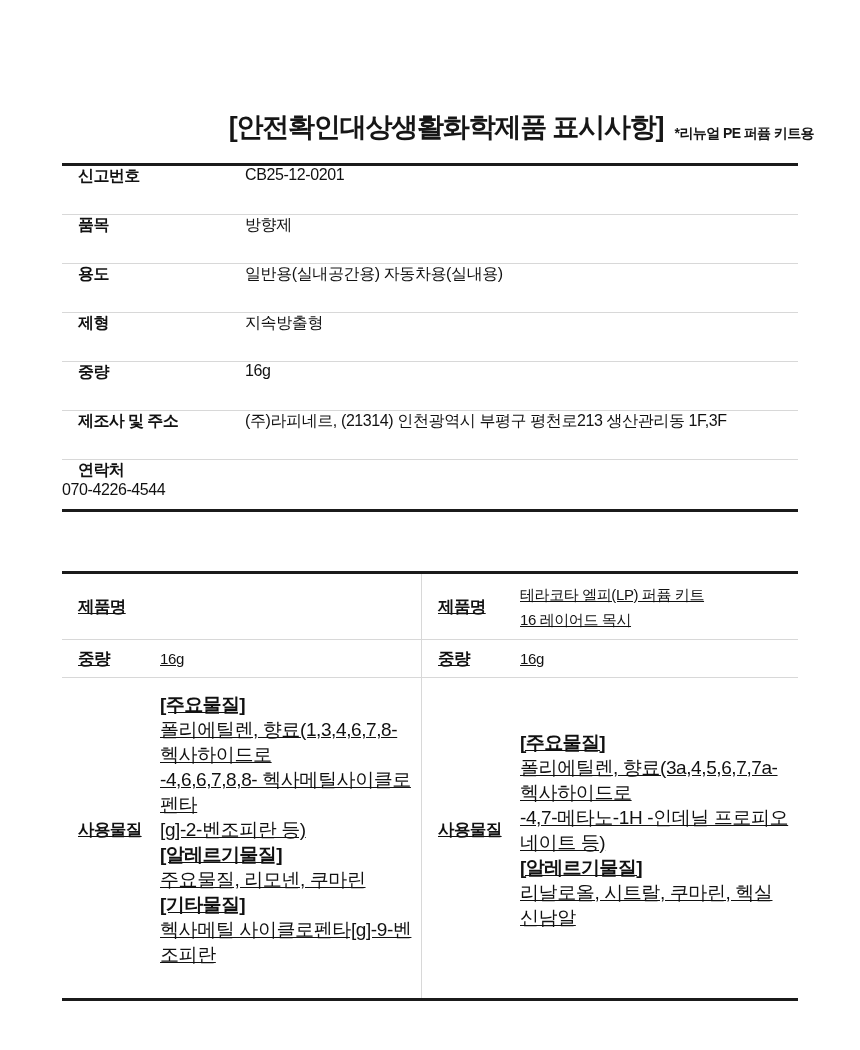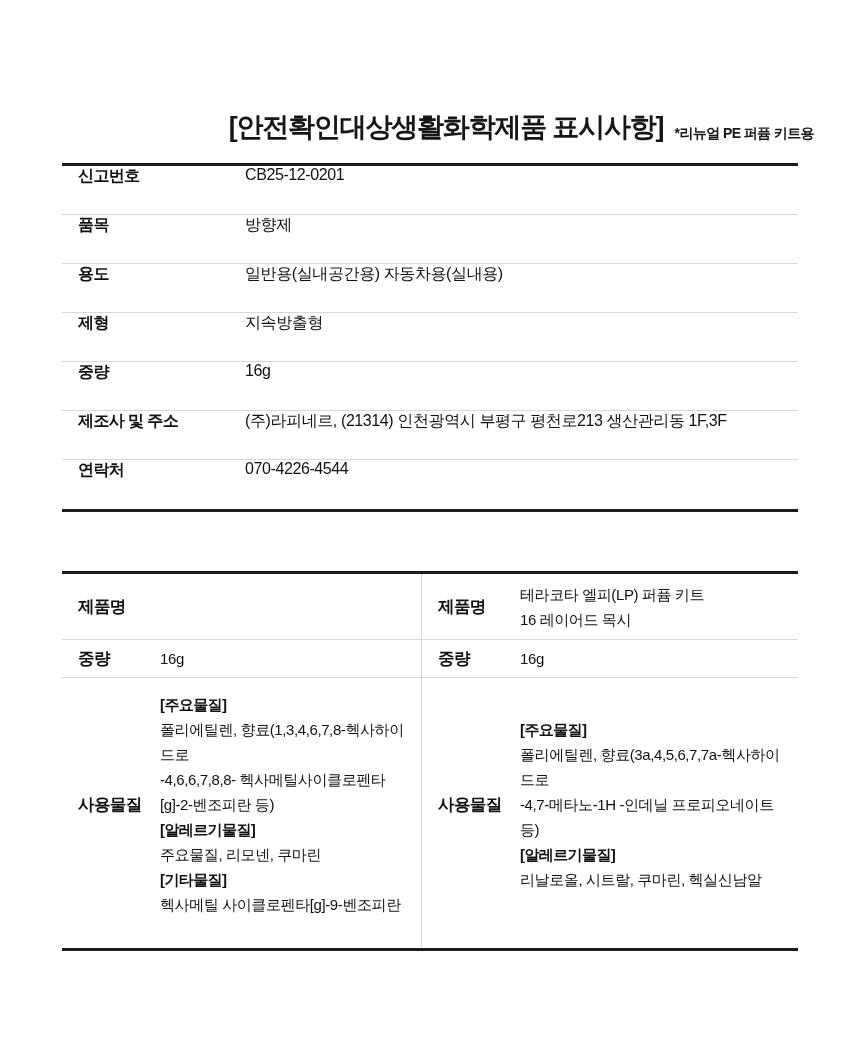--- a/index.html
+++ b/index.html
@@ -43,38 +43,39 @@
     top:163px; left:62px; width:736px;
     border-top:3px solid #1b1b1b;
     border-bottom:3px solid #1b1b1b;
   }
   .info-row {
     display:flex;
     height:49px;
     border-bottom:1px solid #d8d8d8;
     font-size:16px;
   }
-  .info-row:last-child { border-bottom:none; }
+  .info-row:last-child { border-bottom:none;flex-direction:column; }
   .info-label {
     width:183px;
     padding-left:16px;
     font-weight:700;
     letter-spacing:-0.6px;
     flex-shrink:0;
   }
   .info-value { flex:1; letter-spacing:-0.4px; }
 
   
   .products-table {
     position:absolute;
     top:571px; left:62px; width:736px;
     border-top:3px solid #1b1b1b;
     border-bottom:3px solid #1b1b1b;
     display:flex;
     align-items:stretch;
+    text-decoration:underline;
   }
   .product-col {
     width:359px;
     display:flex;
     flex-direction:column;
   }
   .product-col.right {
     width:377px;
     border-left:1px solid #d8d8d8;
   }
@@ -90,21 +91,21 @@
   .p-row-name { height:66px; align-items:center; }
   .p-name-value { font-size:15px; line-height:25px; letter-spacing:-0.4px; }
   .p-row-weight { height:38px; align-items:center; font-size:15px; }
   .p-row-materials {
     flex:1;
     border-bottom:none;
     align-items:center;
     padding-top:14px;
     padding-bottom:31px;
   }
-  .materials-body { font-size:15px; line-height:25px; letter-spacing:-0.4px; padding-right:8px; }
+  .materials-body { font-size:19px; line-height:25px; letter-spacing:-0.4px; padding-right:8px; }
   .mat-heading { font-weight:700; letter-spacing:-0.6px; }
 </style>
 </head>
 <body>
 
 <div class="page">
 
   <div class="header">
     <div class="title">[안전확인대상생활화학제품 표시사항]</div>
     <div class="note">*리뉴얼 PE 퍼퓸 키트용</div>

